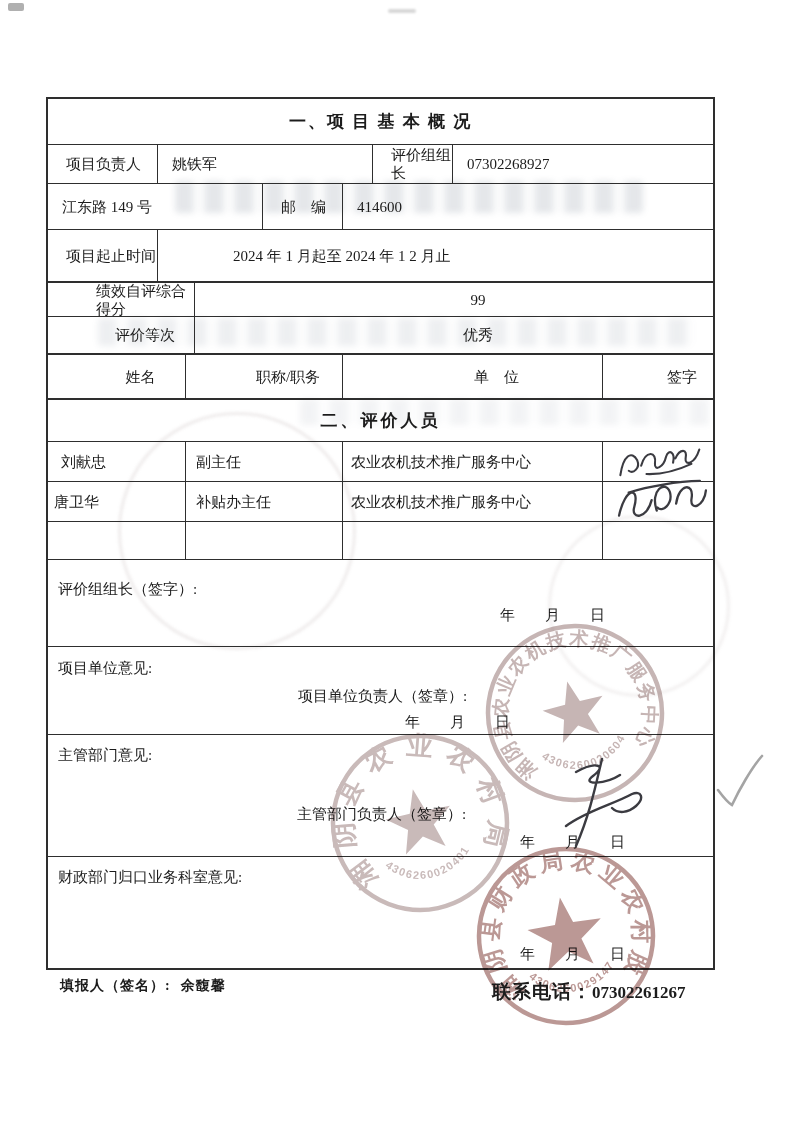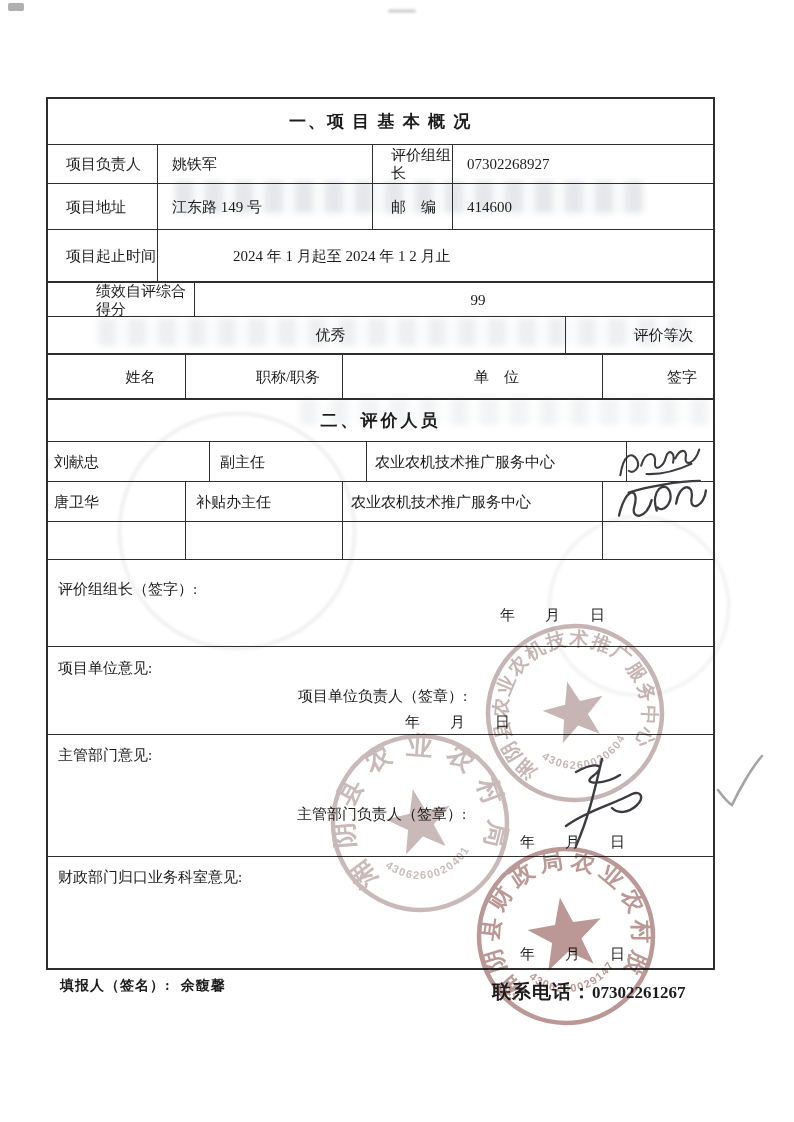--- a/index.html
+++ b/index.html
@@ -91,54 +91,53 @@
     </div>
 
     <div class="row" style="height:39px">
       <div class="c pl" style="width:110px">项目负责人</div>
       <div class="c pv" style="width:215px">姚铁军</div>
       <div class="c pl" style="width:80px">评价组组长</div>
       <div class="c pv" style="flex:1">07302268927</div>
     </div>
 
     <div class="row" style="height:46px">
-      <div class="c pl" style="width:110px">项目地址</div>
       <div class="c pv" style="width:215px">江东路 149 号</div>
       <div class="c pl" style="width:80px">邮　编</div>
       <div class="c pv" style="flex:1">414600</div>
     </div>
 
     <div class="row" style="height:52px">
       <div class="c pl" style="width:110px">项目起止时间</div>
       <div class="c" style="flex:1;padding-left:75px">2024 年 1 月起至 2024 年 1 2 月止</div>
     </div>
 
     <div class="row bt" style="height:35px">
       <div class="c center" style="width:147px">绩效自评综合得分</div>
       <div class="c center" style="flex:1">99</div>
     </div>
 
     <div class="row" style="height:37px">
+      <div class="c center" style="width:147px">评价等次</div>
       <div class="c center" style="flex:1">优秀</div>
-      <div class="c center" style="width:147px">评价等次</div>
     </div>
 
     <div class="row bt" style="height:45px">
       <div class="c center" style="width:138px">姓名</div>
       <div class="c center" style="width:157px">职称/职务</div>
       <div class="c center" style="width:260px">单　位</div>
       <div class="c center" style="flex:1">签字</div>
     </div>
 
     <div class="row bt" style="height:43px">
       <div class="cell-full t2">二、评价人员</div>
     </div>
 
     <div class="row" style="height:40px">
-      <div class="c" style="width:162px;padding-left:6px">刘献忠</div>
+      <div class="c" style="width:138px;padding-left:13px">刘献忠</div>
       <div class="c" style="width:157px;padding-left:10px">副主任</div>
       <div class="c" style="width:260px;padding-left:8px">农业农机技术推广服务中心</div>
       <div class="c" style="flex:1"></div>
     </div>
 
     <div class="row" style="height:40px">
       <div class="c" style="width:138px;padding-left:6px">唐卫华</div>
       <div class="c" style="width:157px;padding-left:10px">补贴办主任</div>
       <div class="c" style="width:260px;padding-left:8px">农业农机技术推广服务中心</div>
       <div class="c" style="flex:1"></div>

